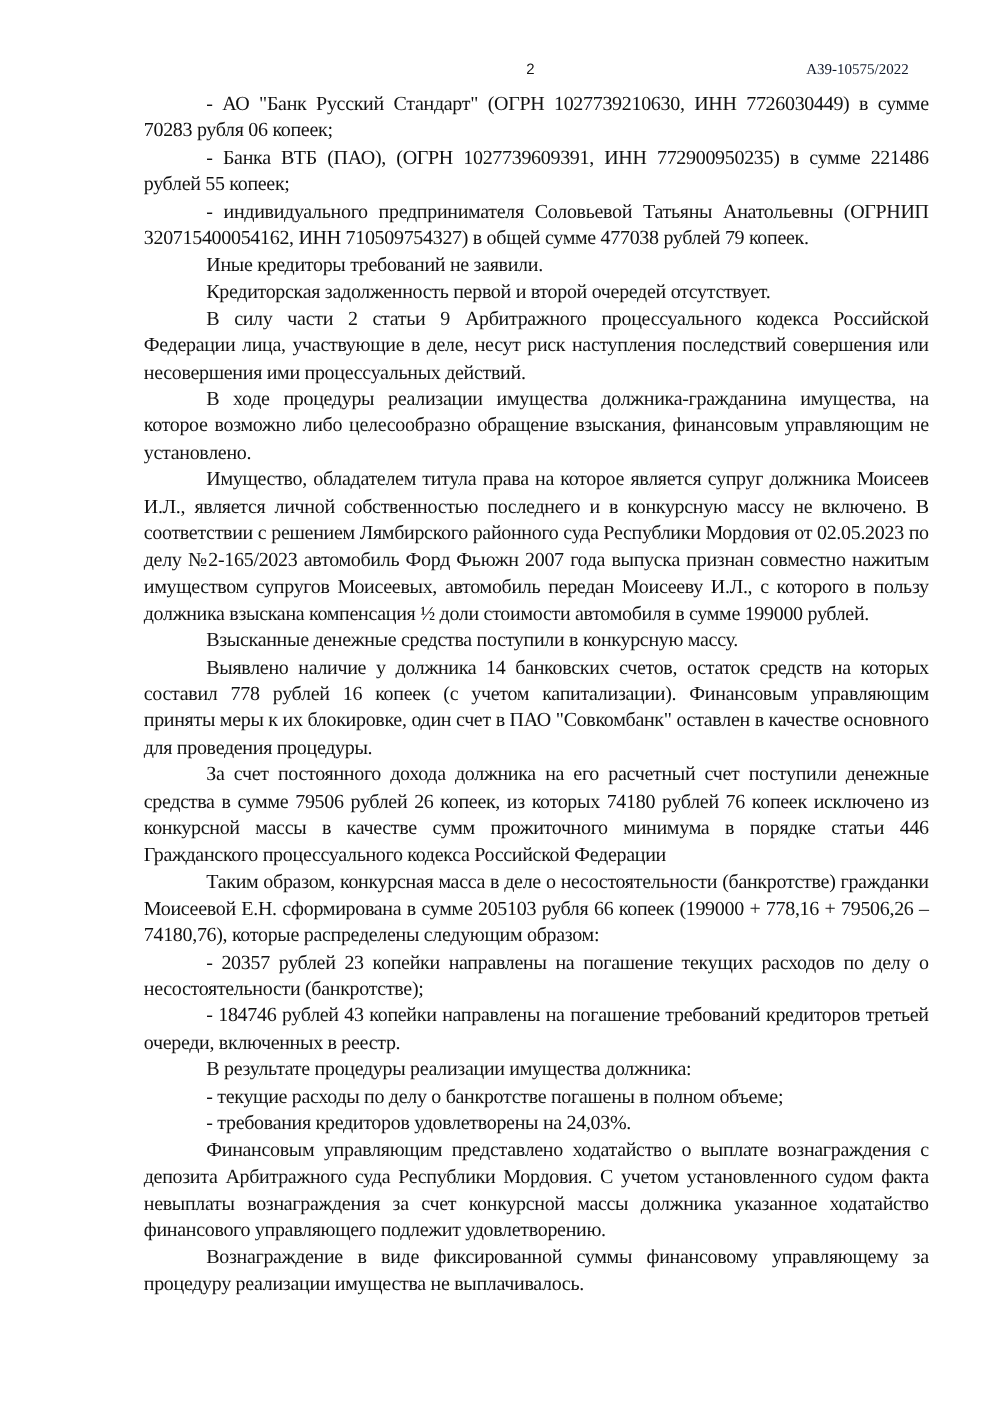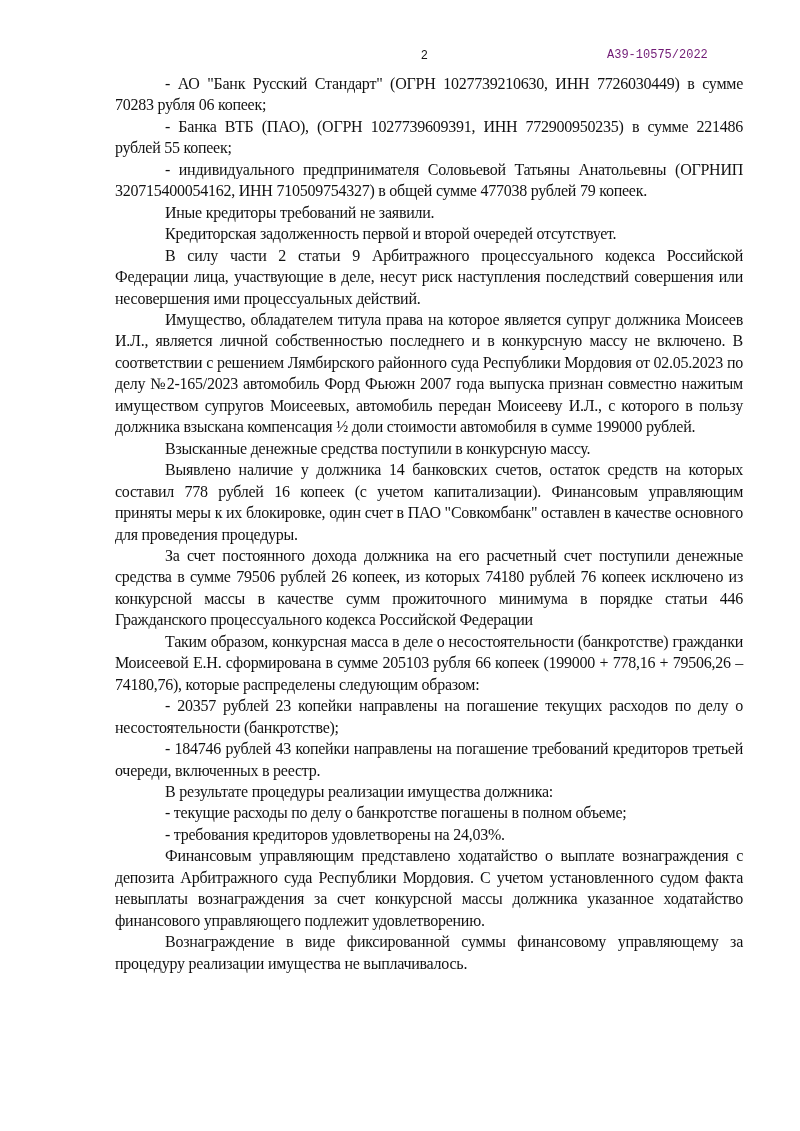--- a/index.html
+++ b/index.html
@@ -1,36 +1,37 @@
 <!DOCTYPE html>
 <html><head>
 <meta charset="utf-8">
 <style>
   html, body { margin: 0; padding: 0; background: #ffffff; }
   body { width: 800px; height: 1131px; position: relative; overflow: hidden; }
   .page { position: absolute; left: 0; top: 0; width: 800px; height: 1131px; background: #fff; }
   .header-num { position: absolute; left: 421px; top: 48px; font-family: "Liberation Sans", sans-serif; font-size: 12px; color: #111; }
-  .header-case { position: absolute; left: 607px; top: 48px; font-family: Liberation Mono, monospace; font-size: 12px; color: #701a75; }
+  .header-case { position: absolute; left: 645px; top: 48px; font-family: Liberation Serif, serif; font-size: 12px; color: #0f172a; }
   .body { position: absolute; left: 115px; top: 73px; width: 628px; font-family: "Liberation Serif", serif; font-size: 16px; line-height: 21.45px; color: #111; }
   .body p { margin: 0; text-align: justify; text-indent: 50px; letter-spacing: -0.25px; word-spacing: 0px; }
 </style>
 </head>
 <body>
 
 <div class="page">
   <div class="header-num">2</div>
   <div class="header-case">А39-10575/2022</div>
 
   <div class="body">
     <p>- АО "Банк Русский Стандарт" (ОГРН 1027739210630, ИНН 7726030449) в сумме 70283 рубля 06 копеек;</p>
     <p>- Банка ВТБ (ПАО), (ОГРН 1027739609391, ИНН 772900950235) в сумме 221486 рублей 55 копеек;</p>
     <p>- индивидуального предпринимателя Соловьевой Татьяны Анатольевны (ОГРНИП 320715400054162, ИНН 710509754327) в общей сумме 477038 рублей 79 копеек.</p>
     <p>Иные кредиторы требований не заявили.</p>
     <p>Кредиторская задолженность первой и второй очередей отсутствует.</p>
     <p>В силу части 2 статьи 9 Арбитражного процессуального кодекса Российской Федерации лица, участвующие в деле, несут риск наступления последствий совершения или несовершения ими процессуальных действий.</p>
+    <p>В ходе процедуры реализации имущества должника-гражданина имущества, на которое возможно либо целесообразно обращение взыскания, финансовым управляющим не установлено.</p>
     <p>Имущество, обладателем титула права на которое является супруг должника Моисеев И.Л., является личной собственностью последнего и в конкурсную массу не включено. В соответствии с решением Лямбирского районного суда Республики Мордовия от 02.05.2023 по делу №2-165/2023 автомобиль Форд Фьюжн 2007 года выпуска признан совместно нажитым имуществом супругов Моисеевых, автомобиль передан Моисееву И.Л., с которого в пользу должника взыскана компенсация ½ доли стоимости автомобиля в сумме 199000 рублей.</p>
     <p>Взысканные денежные средства поступили в конкурсную массу.</p>
     <p>Выявлено наличие у должника 14 банковских счетов, остаток средств на которых составил 778 рублей 16 копеек (с учетом капитализации). Финансовым управляющим приняты меры к их блокировке, один счет в ПАО "Совкомбанк" оставлен в качестве основного для проведения процедуры.</p>
     <p>За счет постоянного дохода должника на его расчетный счет поступили денежные средства в сумме 79506 рублей 26 копеек, из которых 74180 рублей 76 копеек исключено из конкурсной массы в качестве сумм прожиточного минимума в порядке статьи 446 Гражданского процессуального кодекса Российской Федерации</p>
     <p>Таким образом, конкурсная масса в деле о несостоятельности (банкротстве) гражданки Моисеевой Е.Н. сформирована в сумме 205103 рубля 66 копеек (199000 + 778,16 + 79506,26 – 74180,76), которые распределены следующим образом:</p>
     <p>- 20357 рублей 23 копейки направлены на погашение текущих расходов по делу о несостоятельности (банкротстве);</p>
     <p>- 184746 рублей 43 копейки направлены на погашение требований кредиторов третьей очереди, включенных в реестр.</p>
     <p>В результате процедуры реализации имущества должника:</p>
     <p>- текущие расходы по делу о банкротстве погашены в полном объеме;</p>
     <p>- требования кредиторов удовлетворены на 24,03%.</p>

